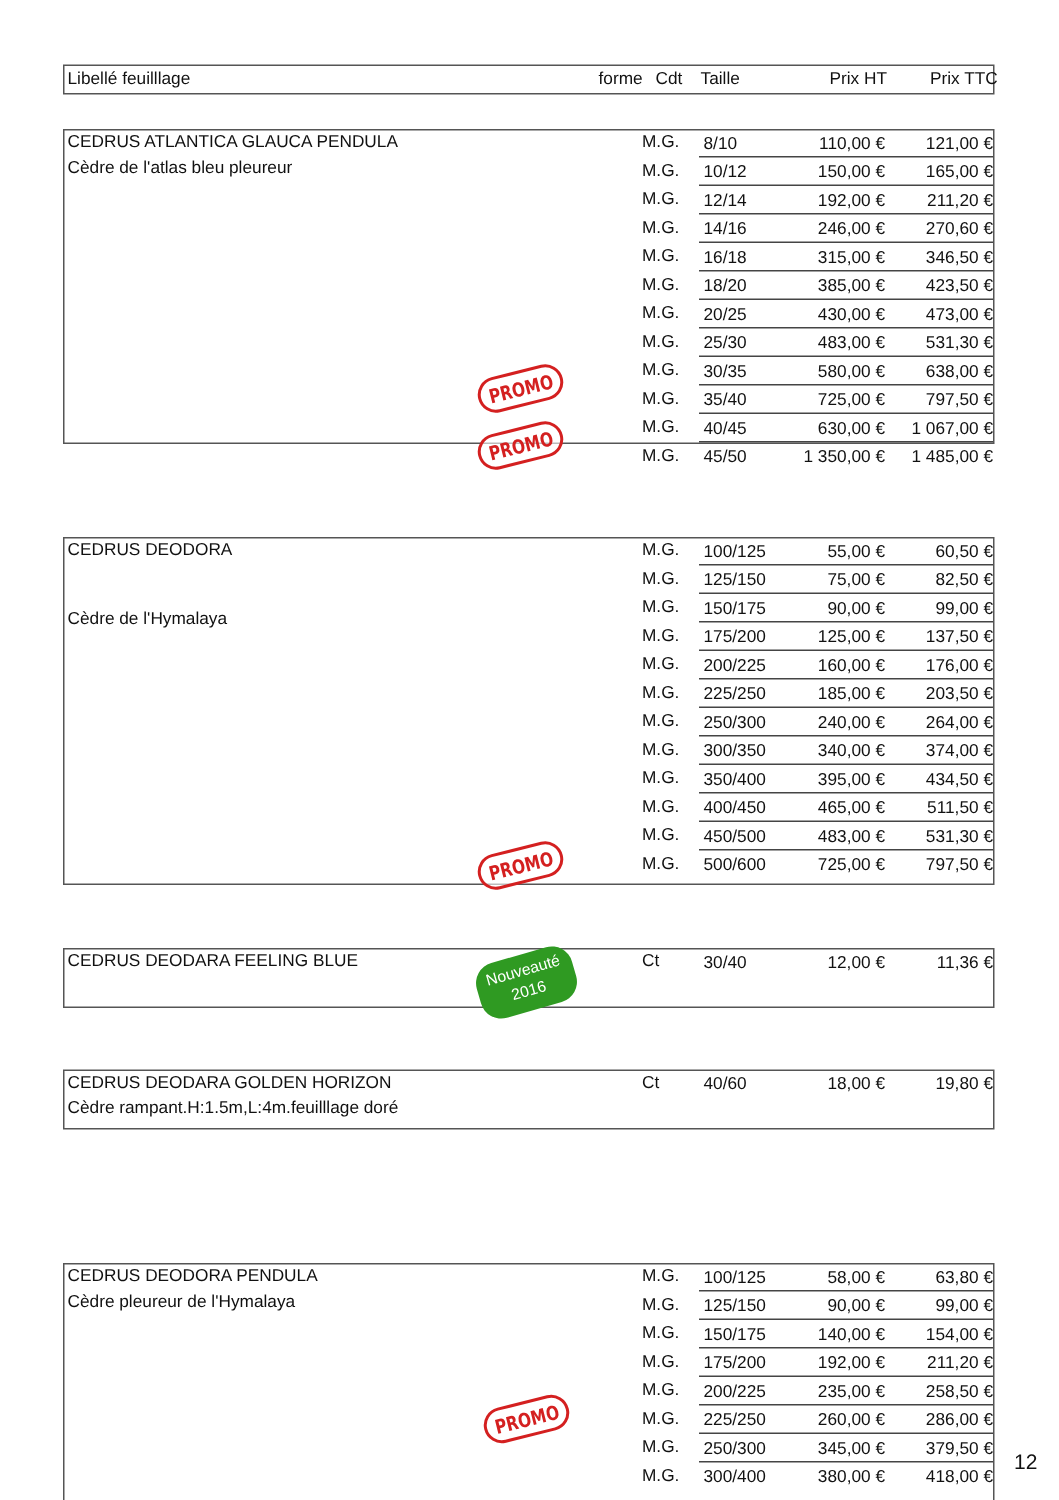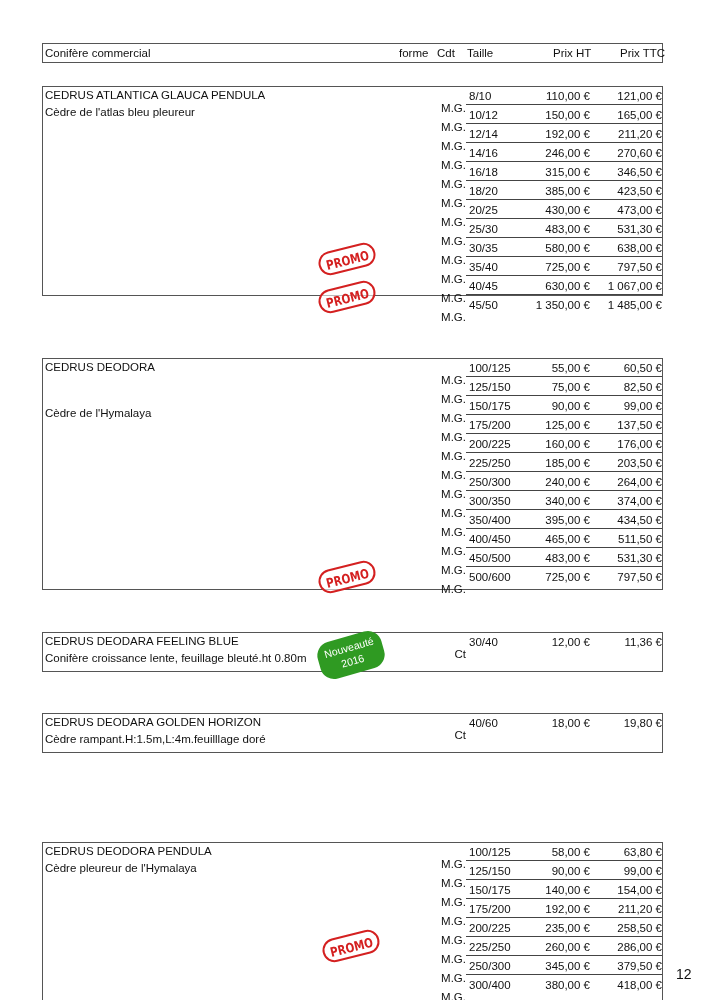--- a/index.html
+++ b/index.html
@@ -3,41 +3,41 @@
 <meta charset="utf-8">
 <style>
   html, body { margin:0; padding:0; background:#ffffff; }
   body { width:706px; height:1000px; position:relative; overflow:hidden;
          font-family:"Liberation Sans", sans-serif; font-size:11.5px; color:#111; }
   .box { position:absolute; left:42px; width:621px; border:1.5px solid #555; box-sizing:border-box; }
   .header { top:43px; height:20px; }
   .header span { position:absolute; top:3px; white-space:nowrap; }
   .block .name { position:absolute; left:2px; white-space:nowrap; }
   .row { position:absolute; left:0; right:0; height:19px; }
-  .row .cdt { position:absolute; left:385px; width:38px; text-align:right; top:15px; }
+  .row .cdt { position:absolute; left:385px; width:38px; top:2px; }
   .row .taille { position:absolute; left:423px; width:196px; height:18px; box-sizing:border-box; }
   .row .taille.line { border-bottom:1.5px solid #444; }
   .row .t { position:absolute; left:3px; top:3px; }
   .row .ht { position:absolute; left:421px; width:126px; text-align:right; top:3px; }
   .row .ttc { position:absolute; left:480px; width:139px; text-align:right; top:3px; }
   .promo { position:absolute; width:58px; height:24px; border:2.5px solid #d42020; border-radius:14px;
            color:#d42020; font-weight:bold; font-size:13px; text-align:center; line-height:24px;
            transform:rotate(-14deg); letter-spacing:0px; font-family:"DejaVu Sans", sans-serif;
            box-sizing:border-box; background:rgba(255,255,255,0.6); }
   .promo span { display:inline-block; transform:scaleX(0.8); }
   .badge-new { position:absolute; width:66px; height:38px; background:#2f9a22; color:#fff;
                border-radius:14px; transform:rotate(-16deg); font-size:10.5px; text-align:center;
                line-height:14px; padding-top:4px; box-sizing:border-box; }
   .pagenum { position:absolute; left:676px; top:966px; font-size:14px; }
 </style>
 </head>
 <body>
 
 <div class="box header">
-  <span style="left:2px">Conifère commercial</span>
+  <span style="left:2px">Libellé feuilllage</span>
   <span style="left:356px">forme</span>
   <span style="left:394px">Cdt</span>
   <span style="left:424px">Taille</span>
   <span style="left:510px">Prix HT</span>
   <span style="left:577px">Prix TTC</span>
 </div>
 
 <div id="blocks">
     <div class="box block" style="top: 86px; height: 210px;">
       <div class="name" style="top: 2px;">CEDRUS ATLANTICA GLAUCA PENDULA</div>
@@ -234,21 +234,20 @@
         <span class="cdt">M.G.</span>
         <div class="taille ">
           <span class="t">500/600</span>
         </div>
         <span class="ht">725,00 €</span>
         <span class="ttc">797,50 €</span>
       </div>
     </div>
     <div class="box block" style="top: 632px; height: 40px;">
       <div class="name" style="top: 2px;">CEDRUS DEODARA FEELING BLUE</div>
-      <div class="name" style="top: 19px;">Conifère croissance lente, feuillage bleuté.ht 0.80m</div>
       <div class="row" style="top: 0px;">
         <span class="cdt">Ct</span>
         <div class="taille ">
           <span class="t">30/40</span>
         </div>
         <span class="ht">12,00 €</span>
         <span class="ttc">11,36 €</span>
       </div>
     </div>
     <div class="box block" style="top: 713px; height: 40px;">

